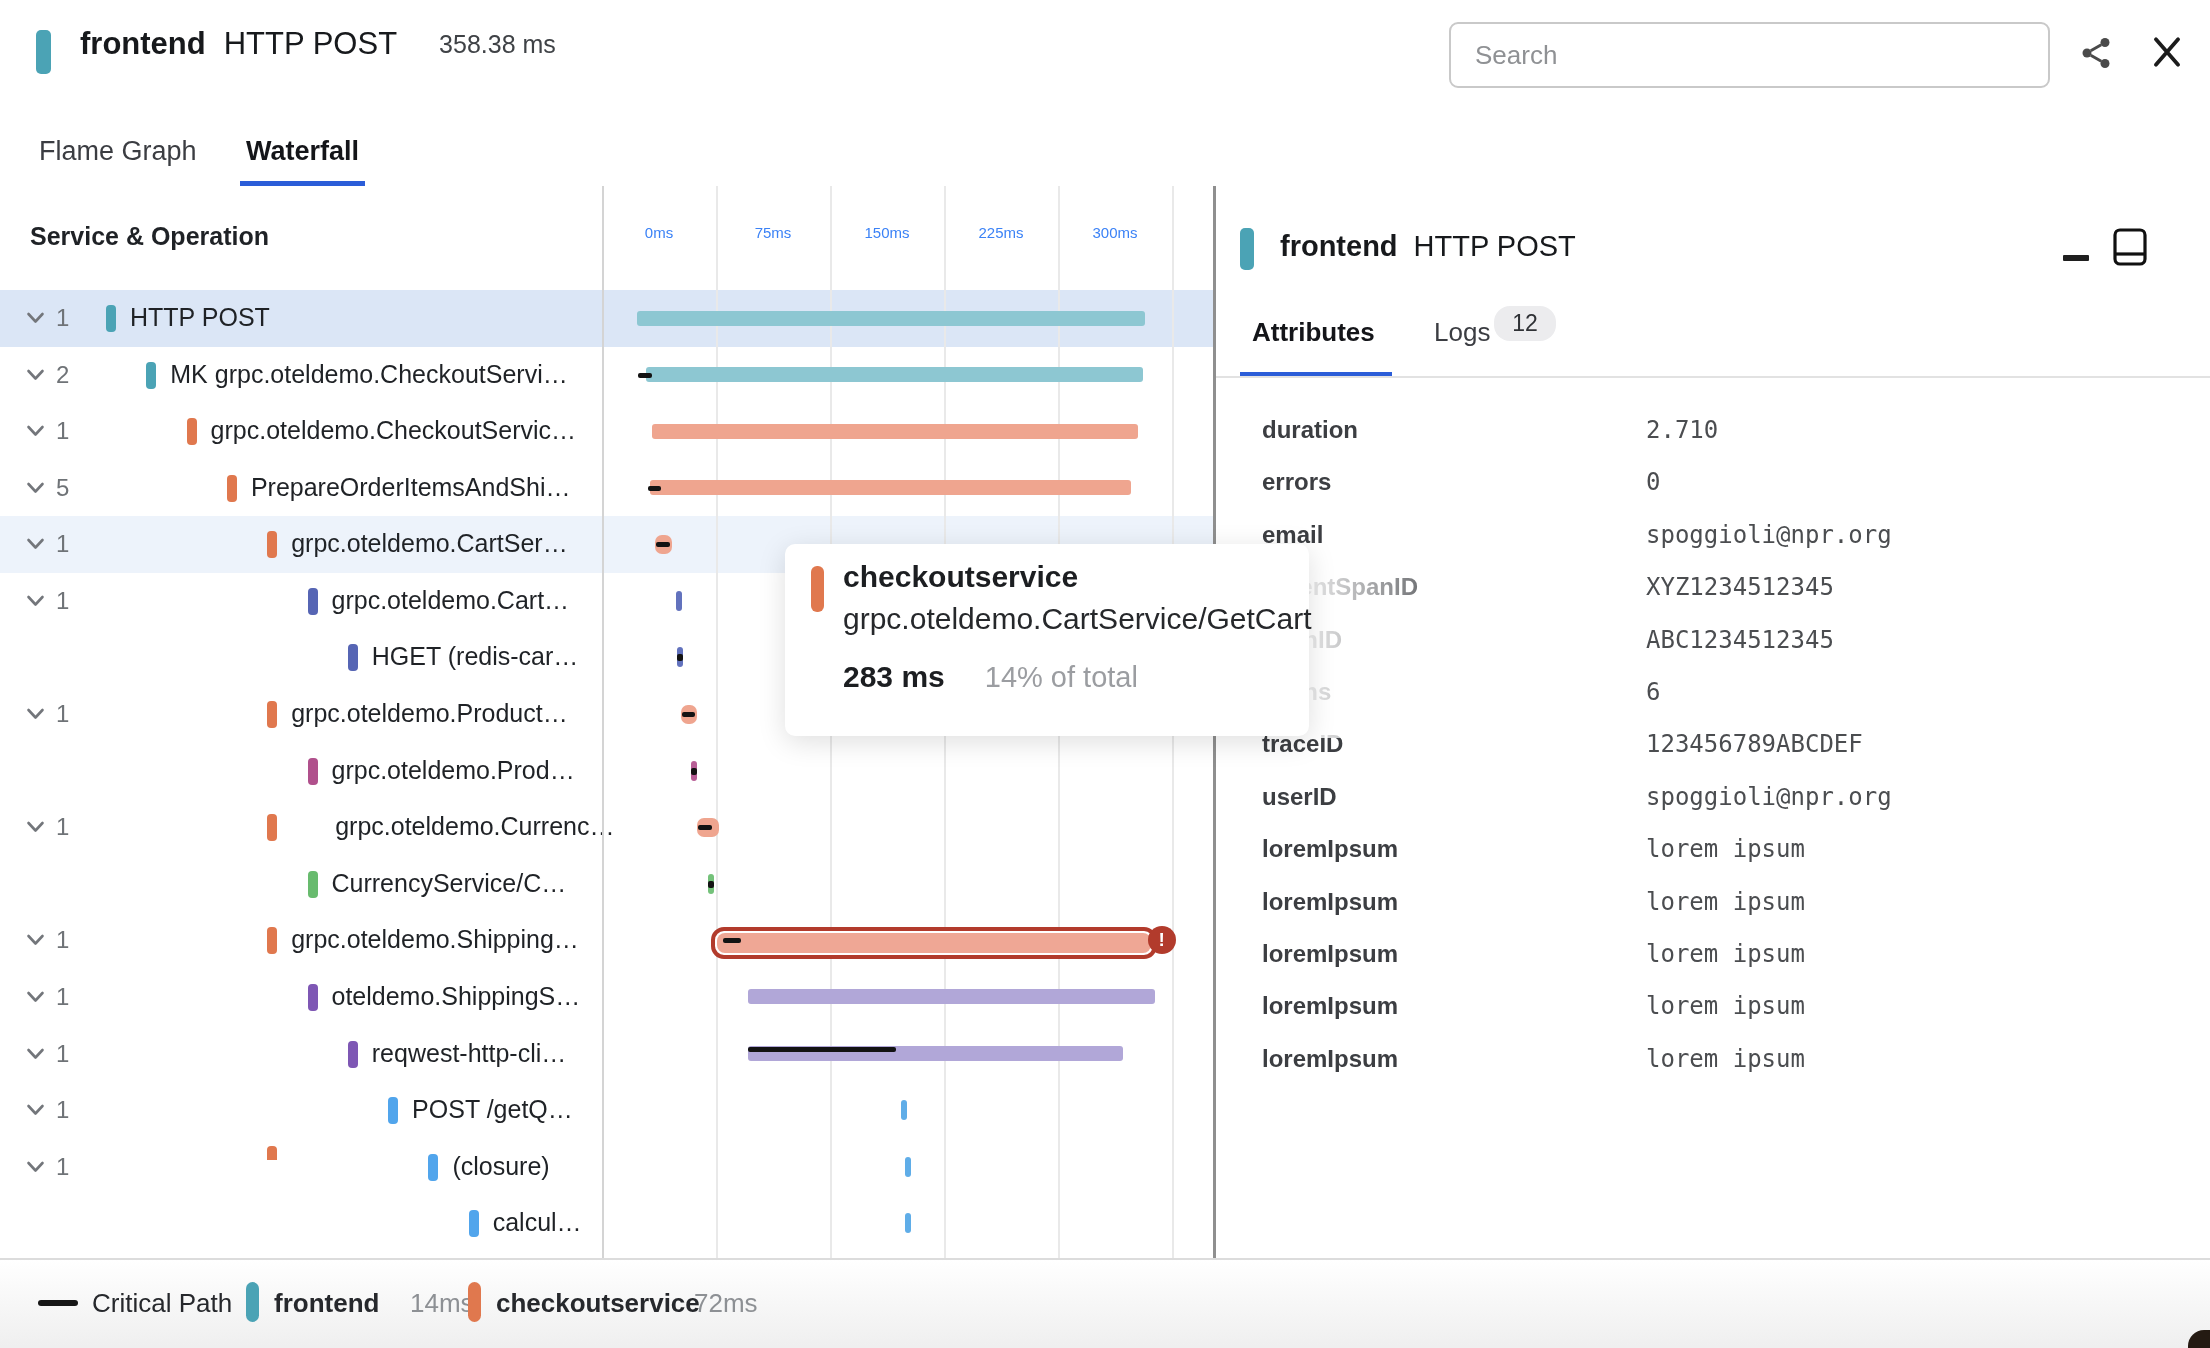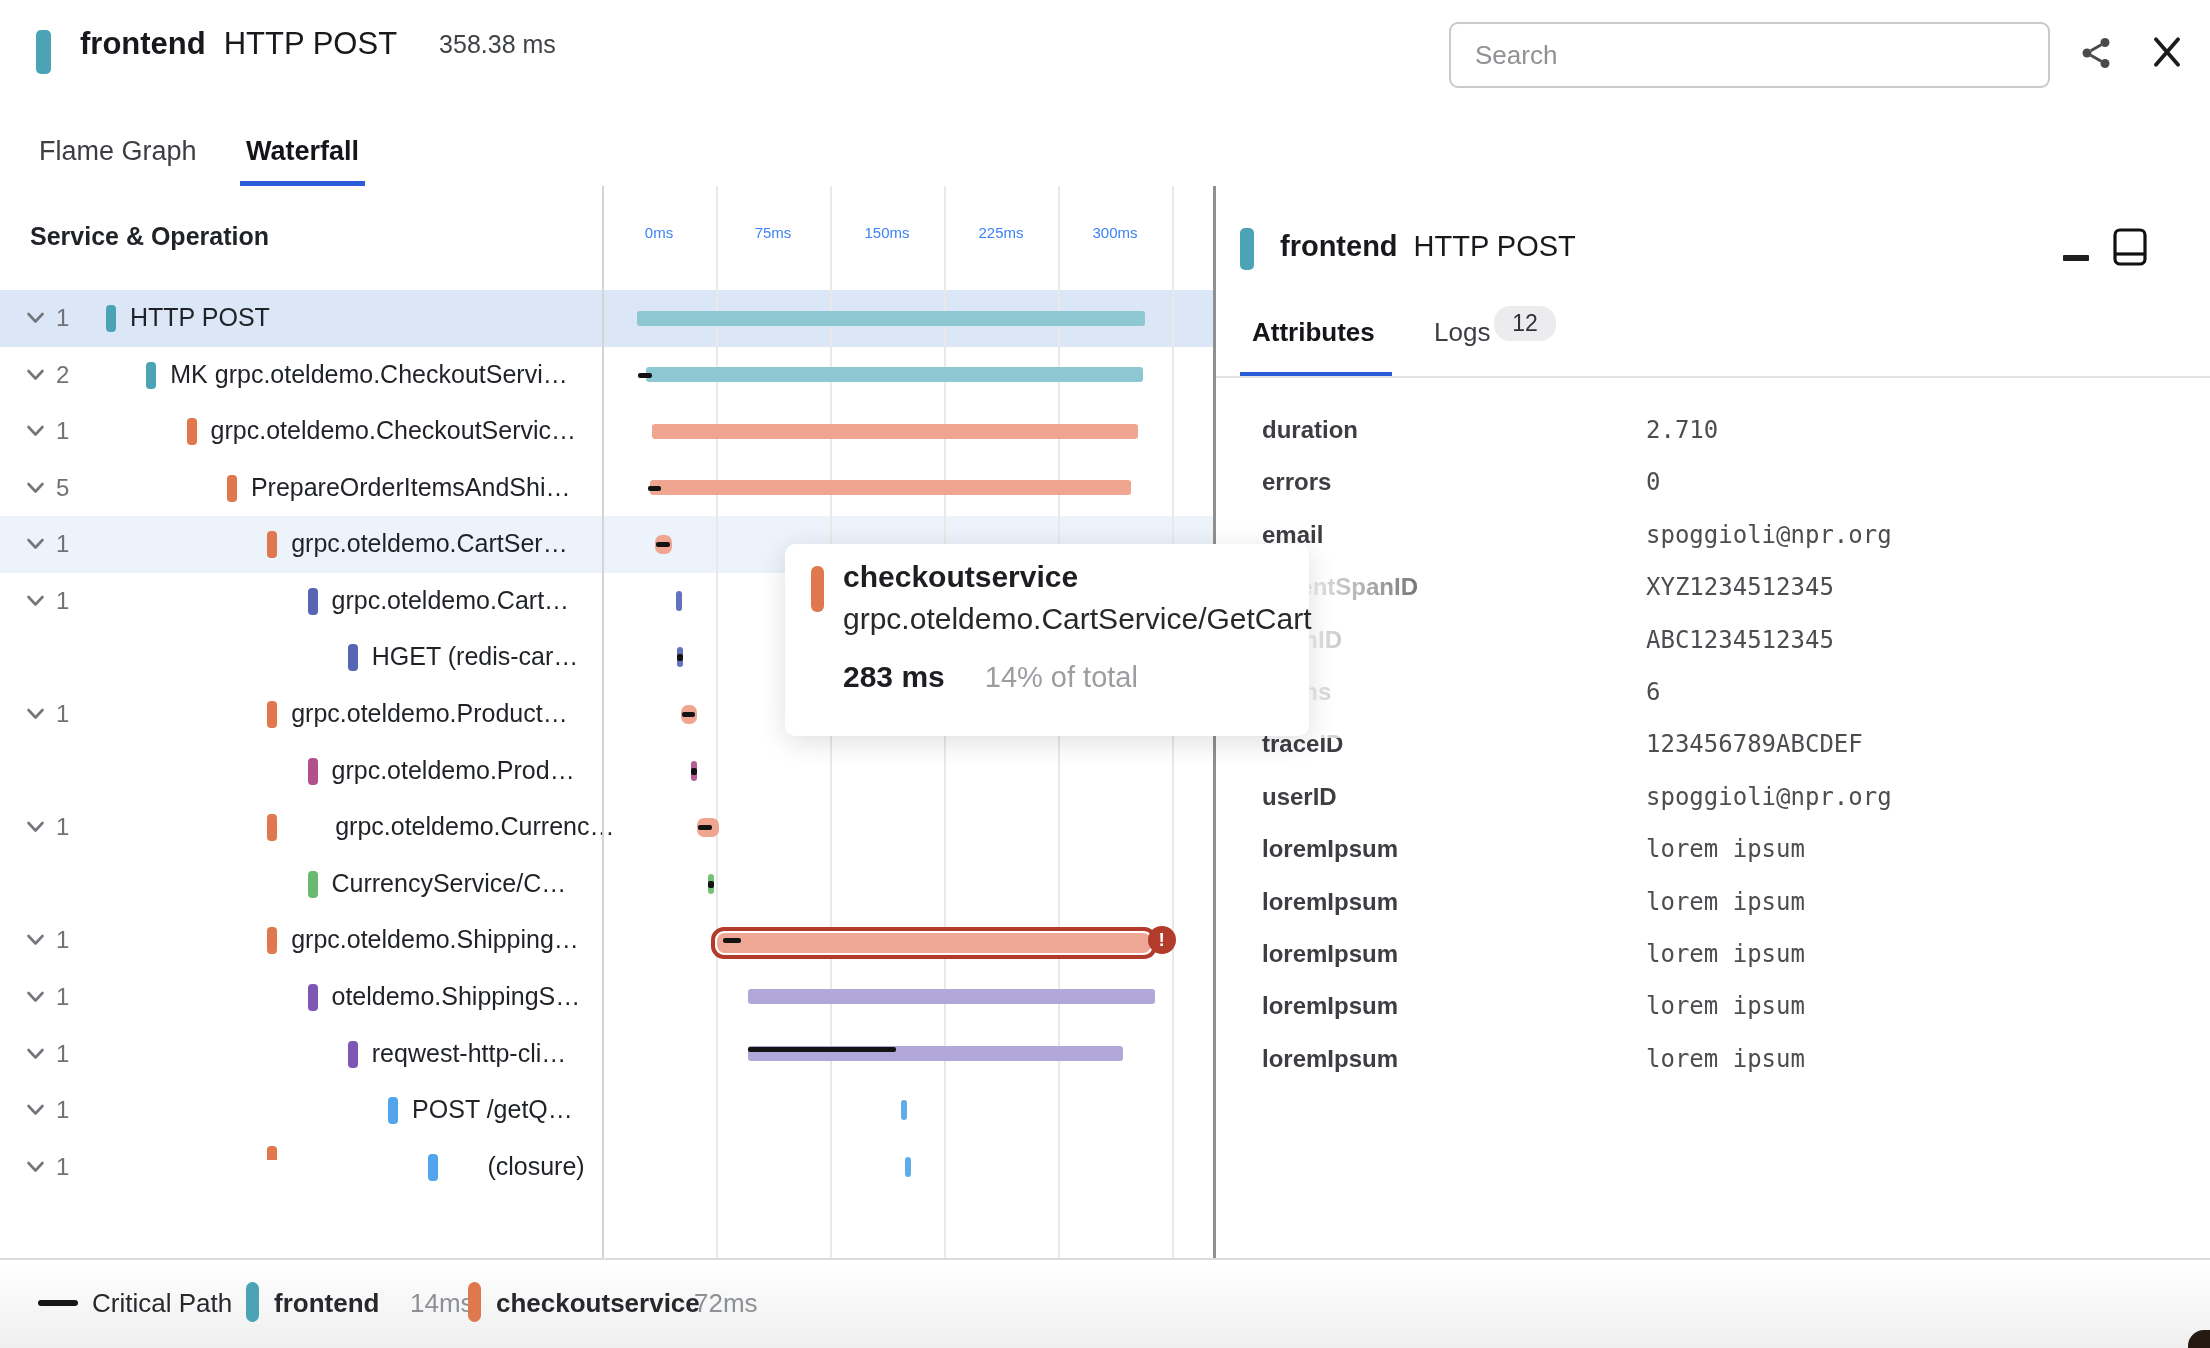--- a/index.html
+++ b/index.html
@@ -299,21 +299,28 @@
           <div class="tl">
             <div class="tick-bar" style="left: 299.12px; background: rgb(95, 173, 232);"></div>
           </div>
         </div>
         <div class="wf-row">
           <button class="chev"><svg width="19" height="14" viewBox="0 0 19 14">
               <path d="M2.5 3 L9.5 10.5 L16.5 3" fill="none" stroke="#73767b" stroke-width="2.6" stroke-linecap="round" stroke-linejoin="round"></path>
             </svg></button>
           <span class="cnt">1</span>
           <span class="pill" style="left: 428.4px; background: rgb(81, 165, 236);"></span>
-          <span class="lbl" style="left: 452.4px; max-width: 135.6px; margin-left: 35px;">(closure)</span>
+          <span class="lbl" style="left: 452.4px; max-width: 135.6px;">(closure)</span>
+          <div class="tl">
+            <div class="tick-bar" style="left: 302.67px; background: rgb(95, 173, 232);"></div>
+          </div>
+        </div>
+        <div class="wf-row">
+          <span class="pill" style="left: 468.7px; background: rgb(81, 165, 236);"></span>
+          <span class="lbl" style="left: 492.7px; max-width: 95.3px;">calcul…</span>
           <div class="tl">
             <div class="tick-bar" style="left: 302.67px; background: rgb(95, 173, 232);"></div>
           </div>
         </div>
       </div>
     <div class="partial-pill" id="partial-pill" style="background: rgb(224, 120, 78);"></div>
   </div>
 
   <div class="vdivider"></div>
 

